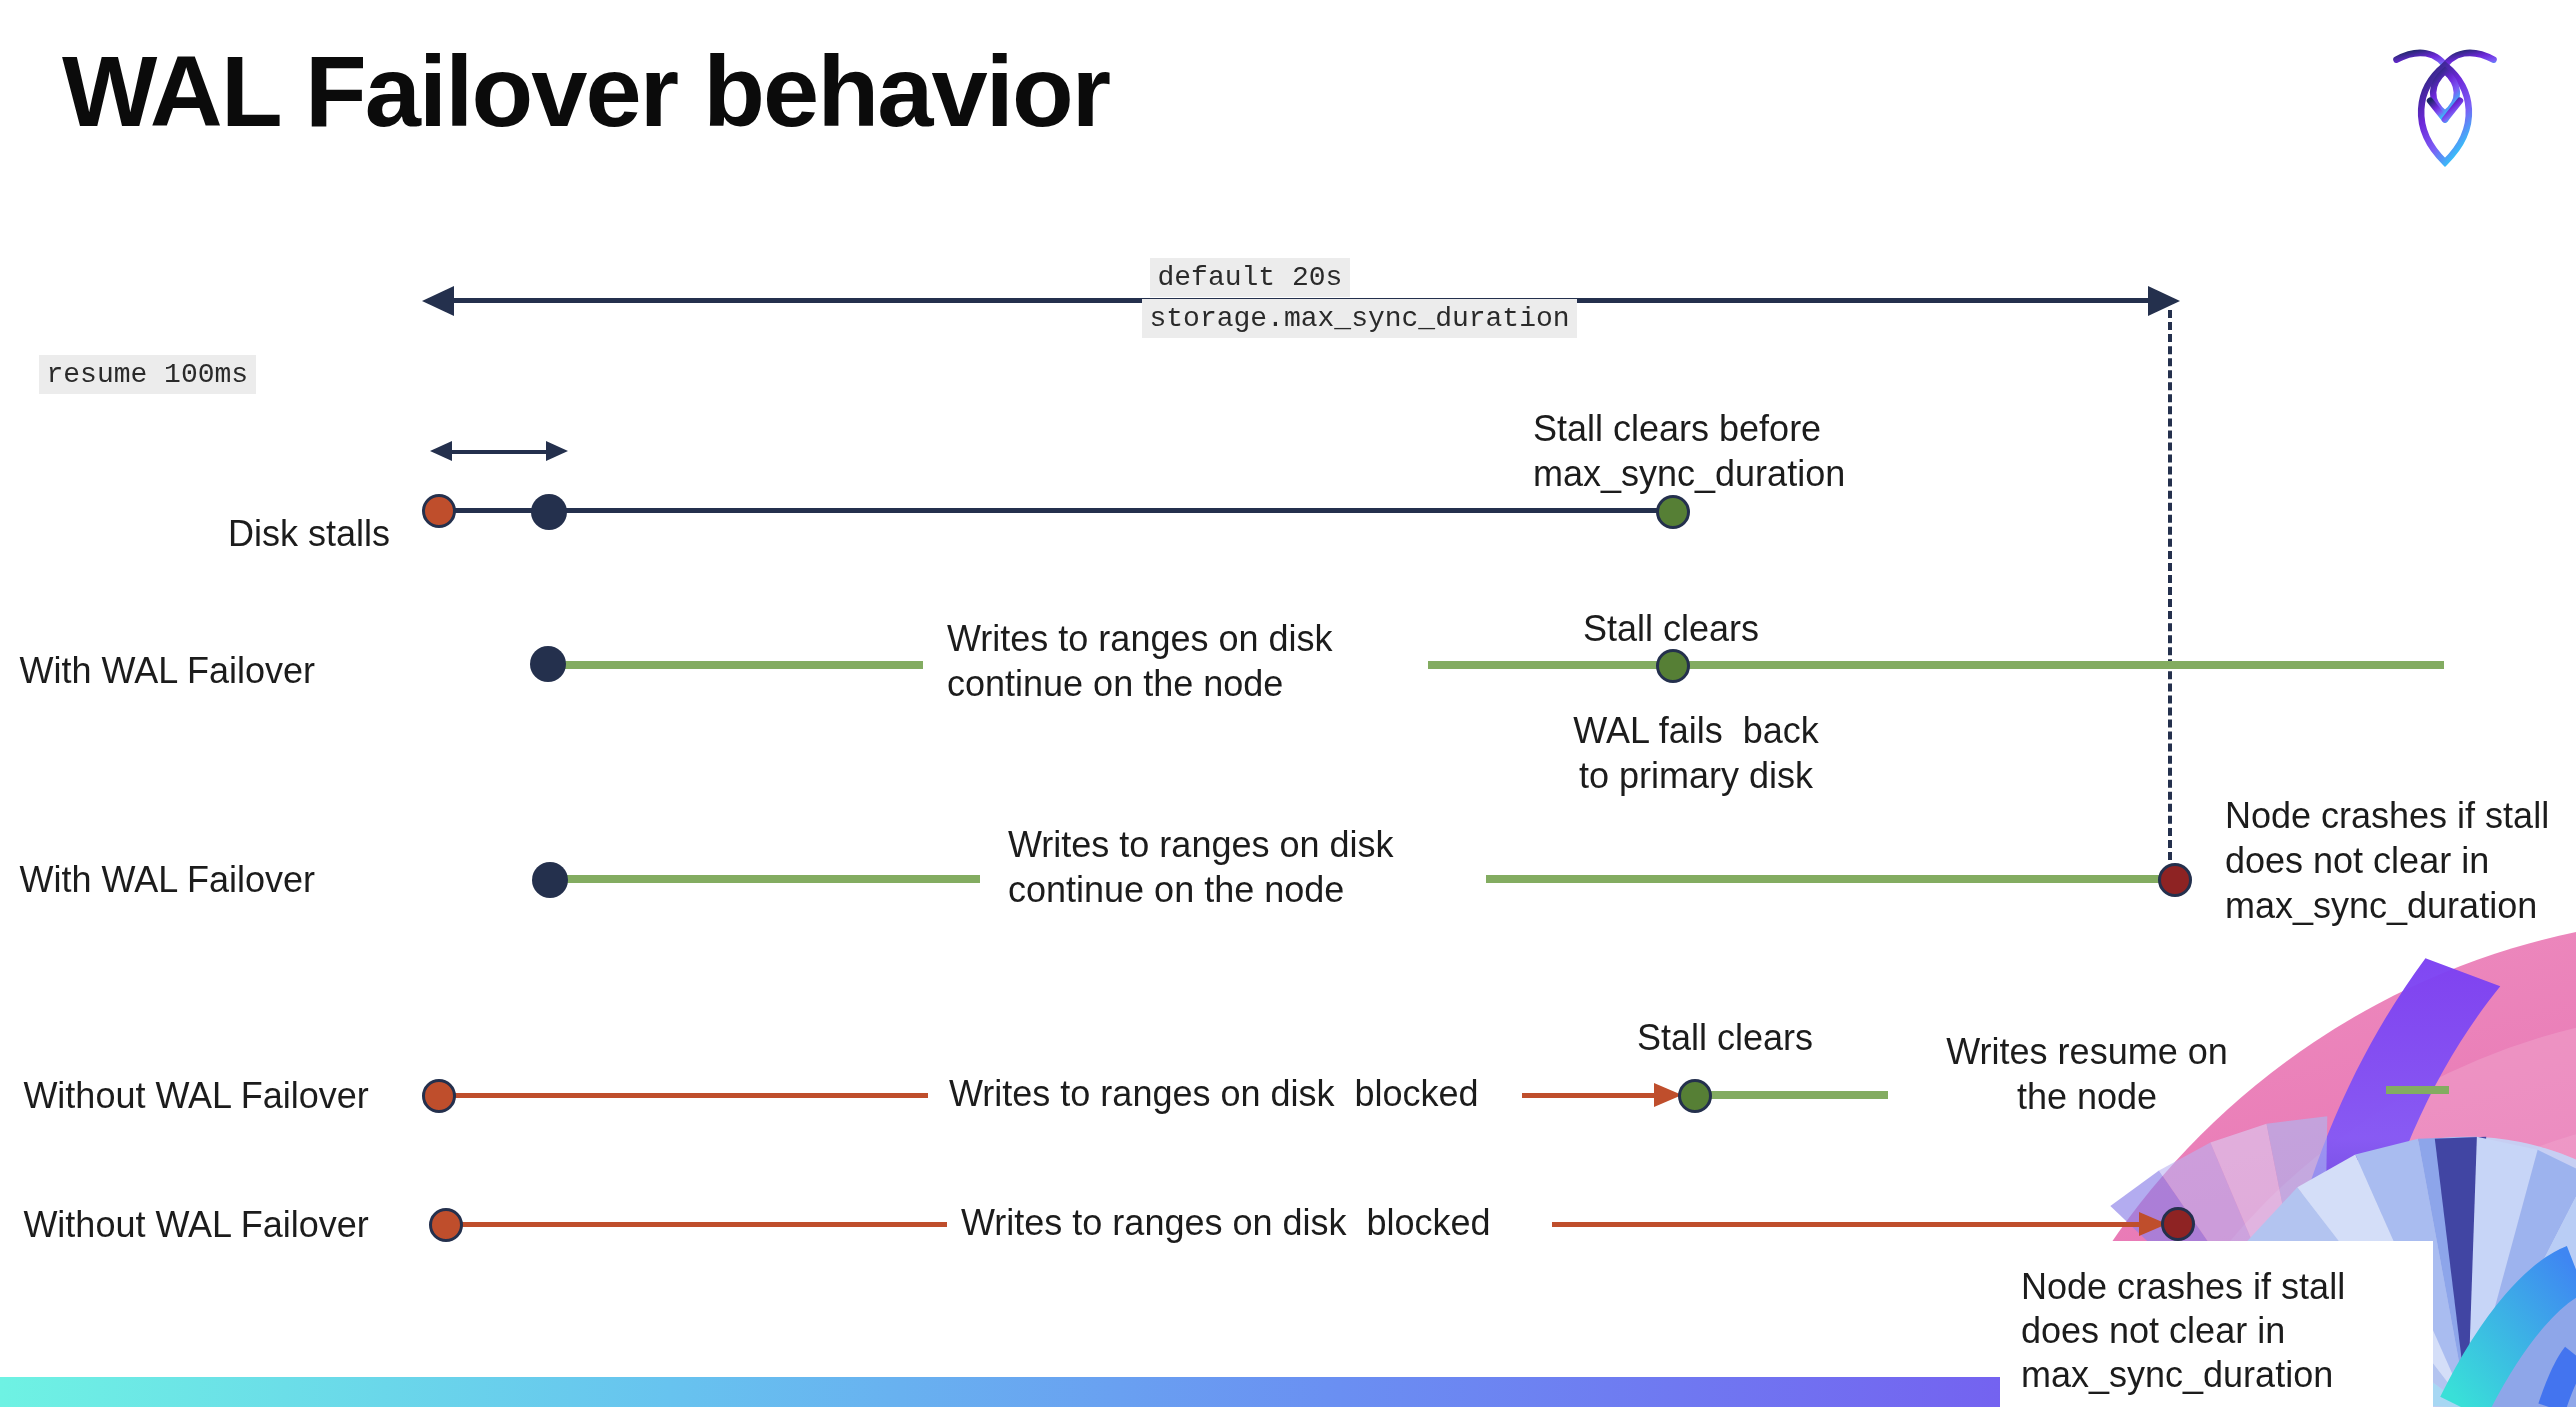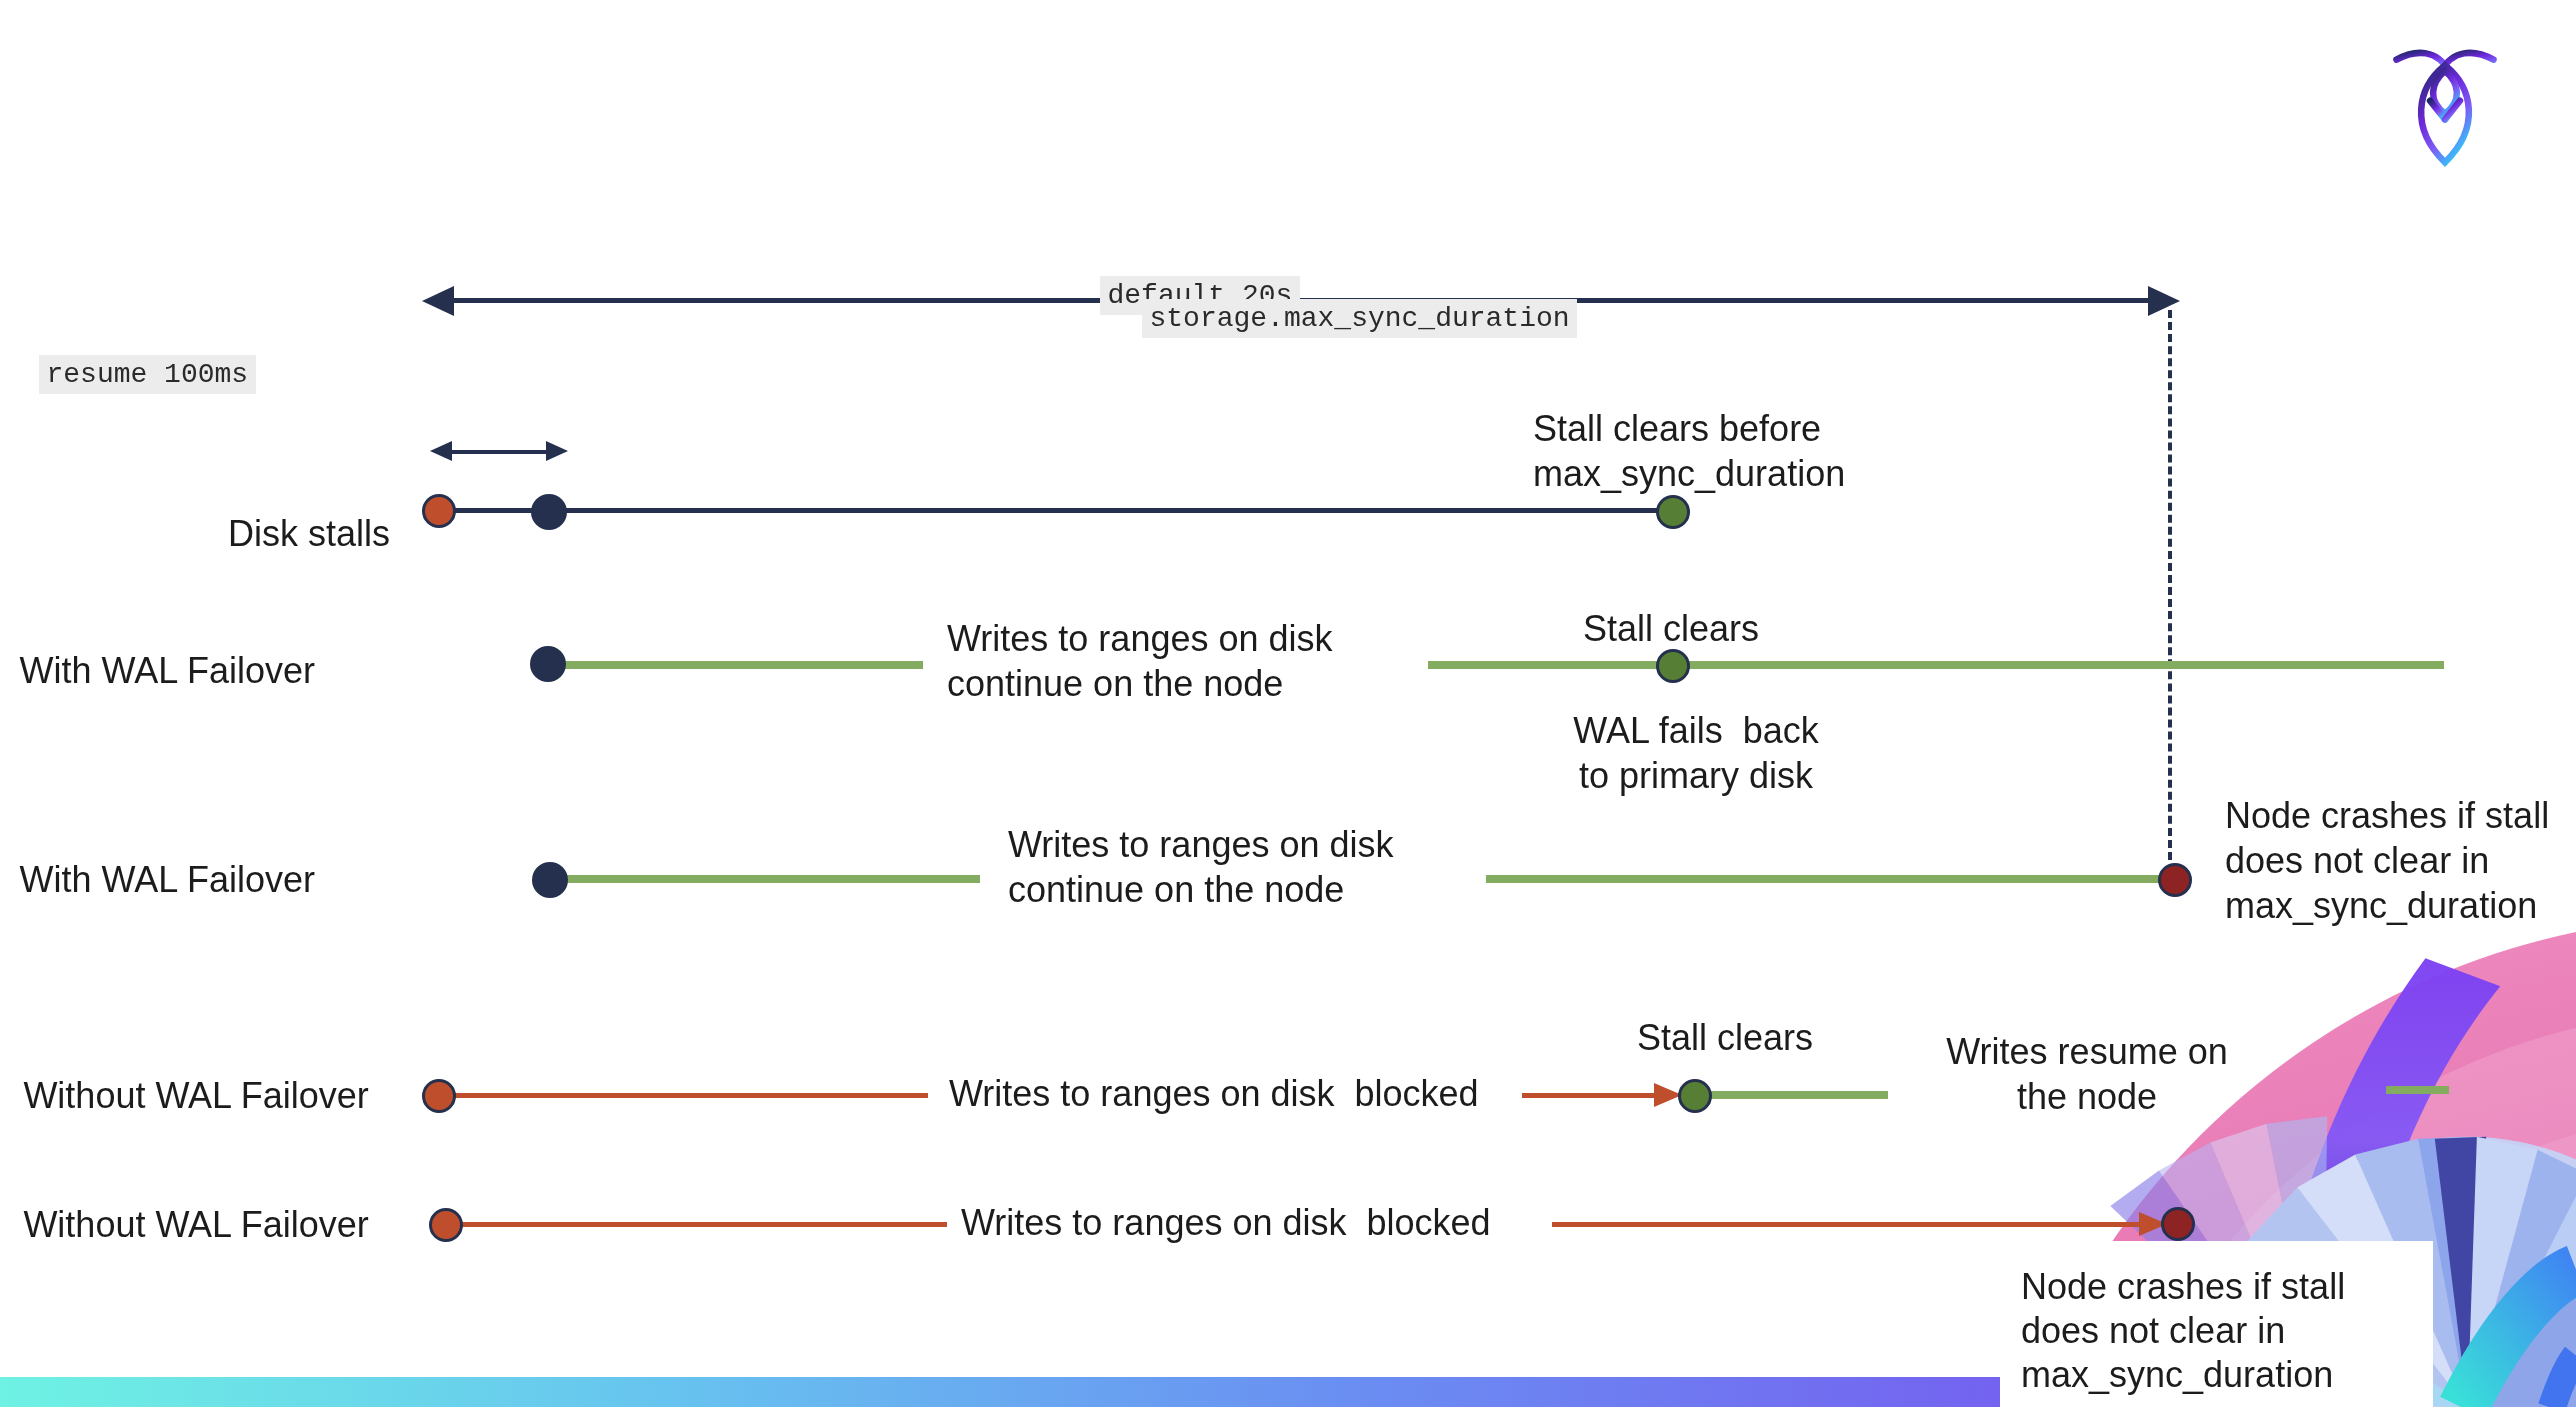--- a/index.html
+++ b/index.html
@@ -79,20 +79,21 @@
     <path d="M500,556 L616,330 L616,420 Z" fill="#b9cdf5"></path>
     <path d="M500,556 L616,420 L616,556 Z" fill="#8ea6e9"></path>
     <path d="M288,556 L302,500 L318,556 Z" fill="#4fe3d2"></path>
 
     <path d="M495,556 C540,465 585,420 616,408" stroke="url(#gcyan)" stroke-width="54" fill="none"></path>
     <path d="M590,556 C602,520 612,505 616,500" stroke="#3b6ff0" stroke-width="30" fill="none" opacity="0.9"></path>
   </svg>
 
   <div class="whitebox" style="left:2000px;top:1241px;width:433px;height:166px;"></div>
 
+  <div class="abs title" style="left:62px;top:34px;">WAL Failover behavior</div>
 
   <svg class="abs" style="left:2389px;top:39px;" width="112" height="131" viewBox="0 0 120 140">
     <defs>
       <linearGradient id="glogo" x1="0" y1="0" x2="0.6" y2="1">
         <stop offset="0" stop-color="#1d2766"></stop>
           <stop offset="0.45" stop-color="#6d28d9"></stop>
         <stop offset="0.75" stop-color="#7c5cf5"></stop>
           <stop offset="1" stop-color="#38bdf8"></stop>
       </linearGradient>
     </defs>
@@ -106,21 +107,21 @@
       <path d="M60,86 L76,66"></path>
     </g>
   </svg>
 
   <div class="tri tri-l" style="left:422px;top:286px;"></div>
   <div class="hline" style="left:452px;top:298px;width:1697px;"></div>
   <div class="tri tri-r" style="left:2148px;top:286px;"></div>
 
   <div class="dashed-v" style="left:2168px;top:310px;height:550px;"></div>
 
-  <div class="abs" style="left:1100px;top:258px;margin-top:18px;">
+  <div class="abs" style="left:1150px;top:258px;">
     <span class="code">default 20s</span>
   </div>
   <div class="abs" style="left:1142px;top:299px;text-align:center;">
     <span class="code">storage.max_sync_duration</span>
   </div>
 
   <div class="abs" style="left:39px;top:355px;">
     <span class="code">resume 100ms</span>
   </div>
 

